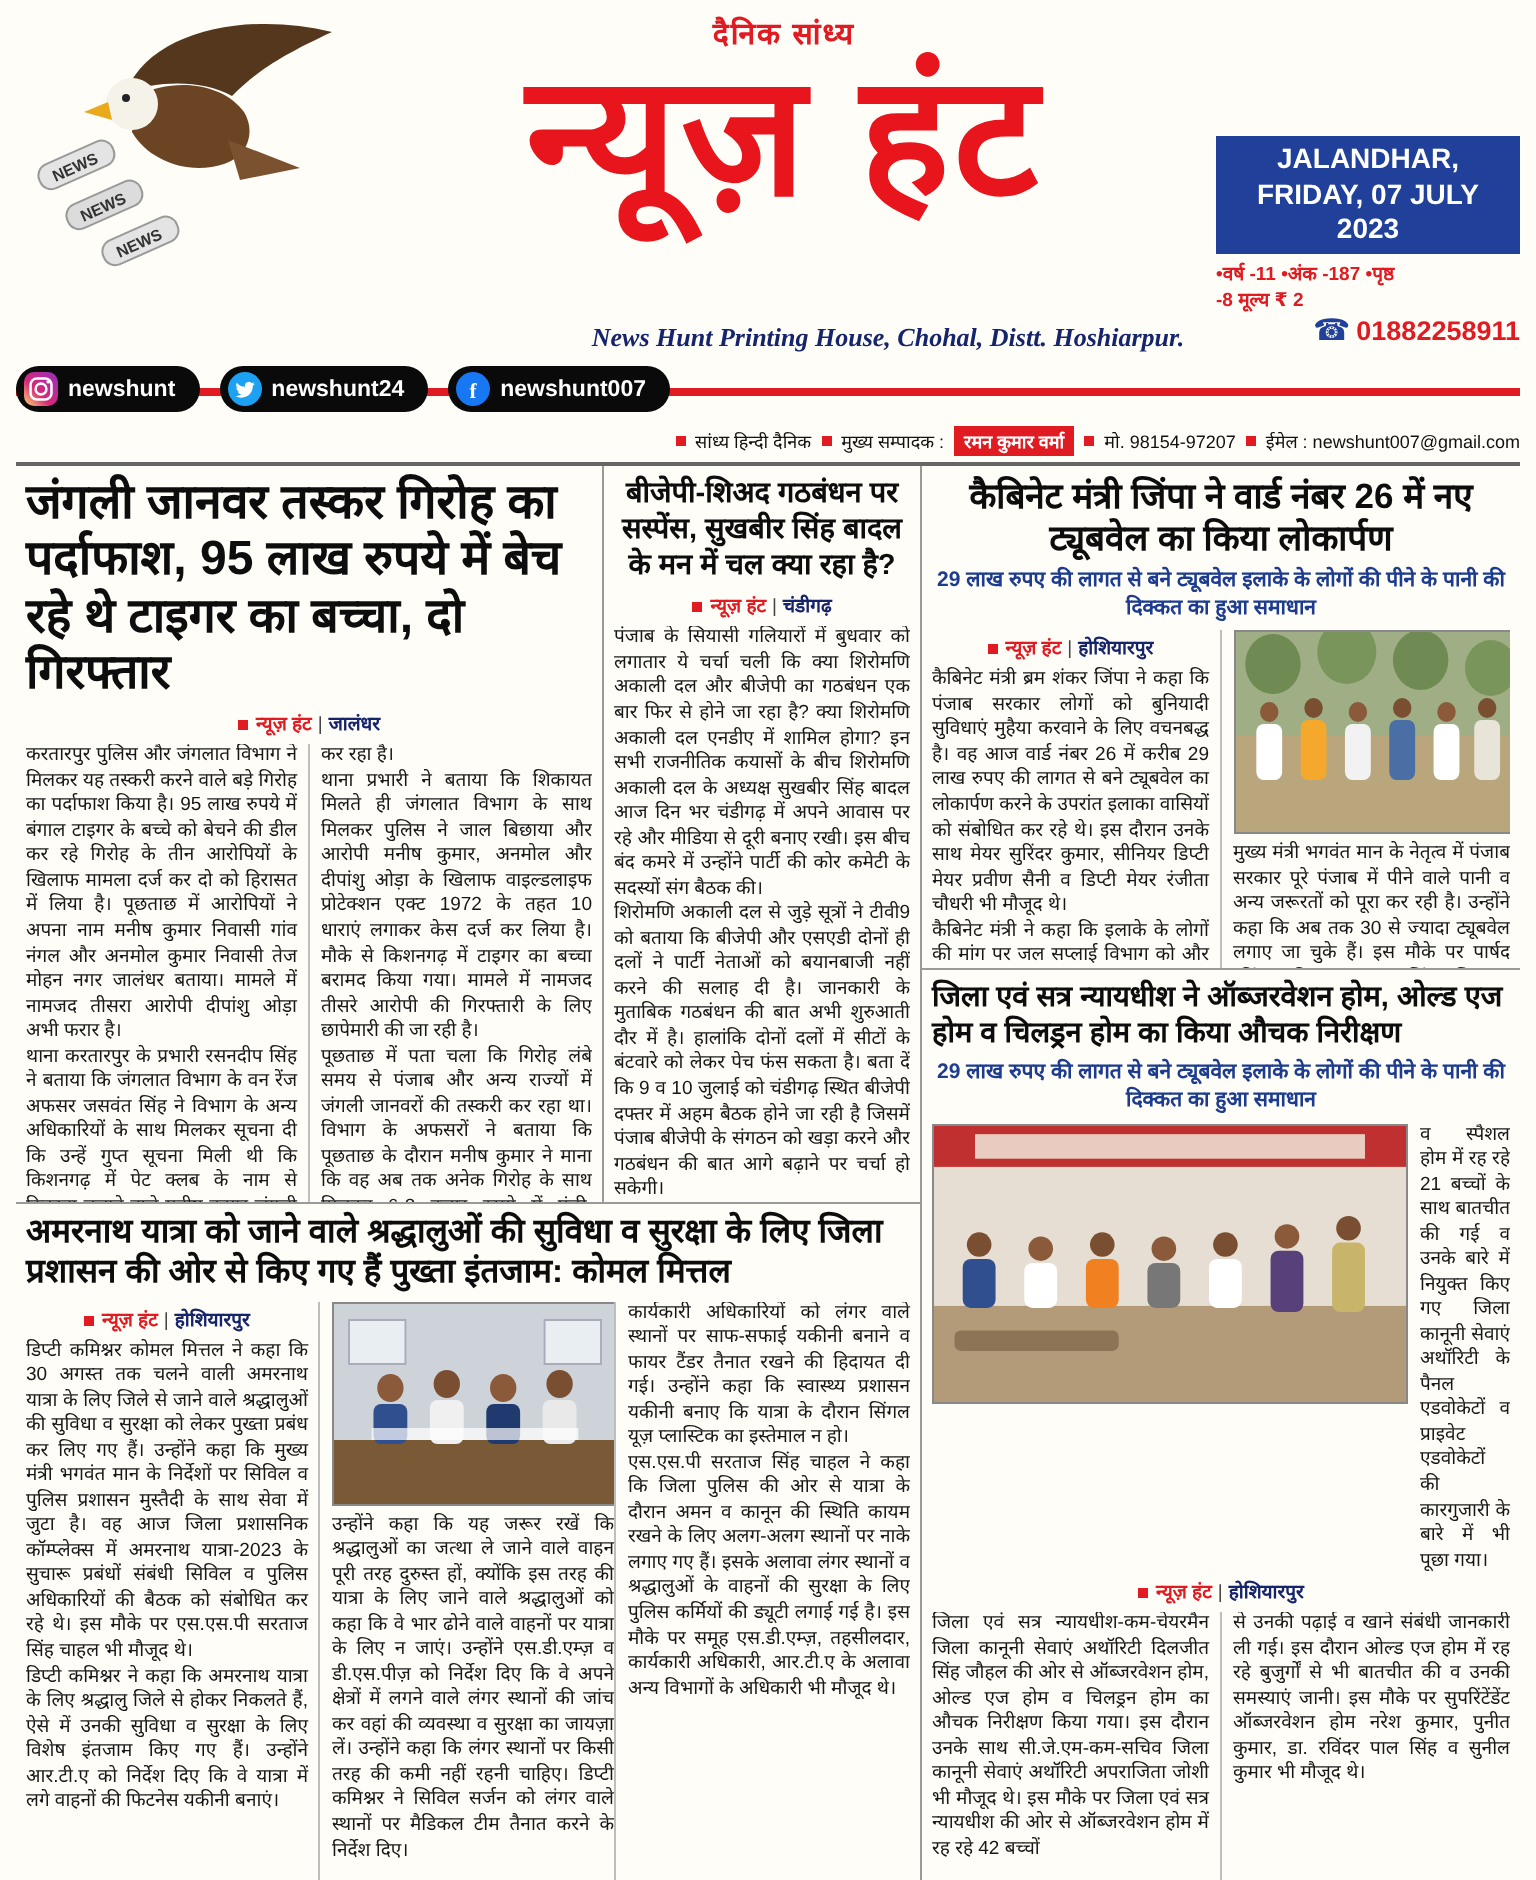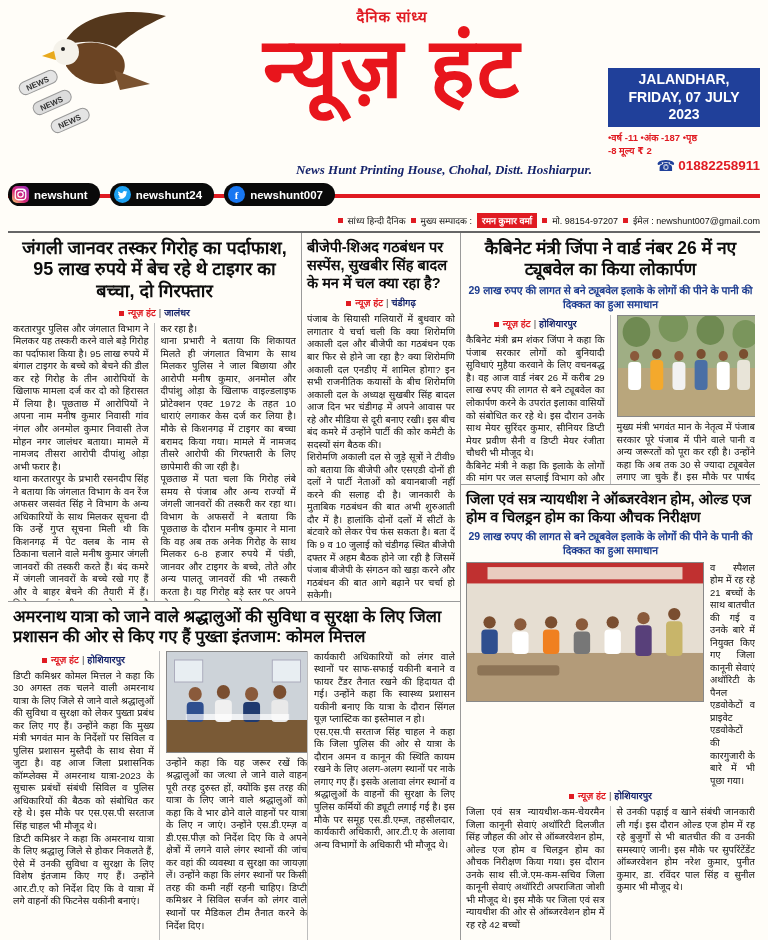--- a/index.html
+++ b/index.html
@@ -39,22 +39,22 @@
   .right-region { flex:1; border-left:1px solid #9a9a9a; display:flex; flex-direction:column; }
   .top-row { display:flex; height:368px; border-bottom:1px solid #9a9a9a; overflow:hidden; }
   article { box-sizing:border-box; padding:5px 5px 0 5px; overflow:hidden; }
   .a1 { width:294px; flex:0 0 294px; border-right:1px solid #9a9a9a; }
   .a2 { flex:1; }
   .a5 { flex:1; overflow:hidden; }
   .a3 { height:252px; border-bottom:1px solid #9a9a9a; }
   .a4 { flex:1; }
   
   .hl { margin:0 0 4px 0; color:#0d0d0d; font-weight:800; }
-  .hl-lg  { font-size:18px; line-height:1.18; text-align:center; }
-  .hl-md  { font-size:14.5px; line-height:1.25; text-align:left; }
+  .hl-lg  { font-size:24px; line-height:1.18; text-align:left; }
+  .hl-md  { font-size:14.5px; line-height:1.25; text-align:center; }
   .hl-lg2 { font-size:16.5px; line-height:1.2; text-align:left; }
   .hl-ctr { font-size:17.5px; line-height:1.2; text-align:center; }
   .hl-md2 { font-size:14.5px; line-height:1.25; text-align:left; }
   .subhead { color:#1d3c8f; font-weight:bold; font-size:10.5px; line-height:1.3; text-align:center; margin:1px 0 4px 0; }
   .byline { text-align:center; font-size:9.5px; margin:2px 0 4px 0; white-space:nowrap; }
   .bsq { display:inline-block; width:5px; height:5px; background:#e01b22; margin-right:4px; vertical-align:middle; }
   .bpaper { color:#e01b22; font-weight:bold; }
   .bsep { color:#444; margin:0 3px; }
   .bcity { color:#16246b; font-weight:bold; }
   

